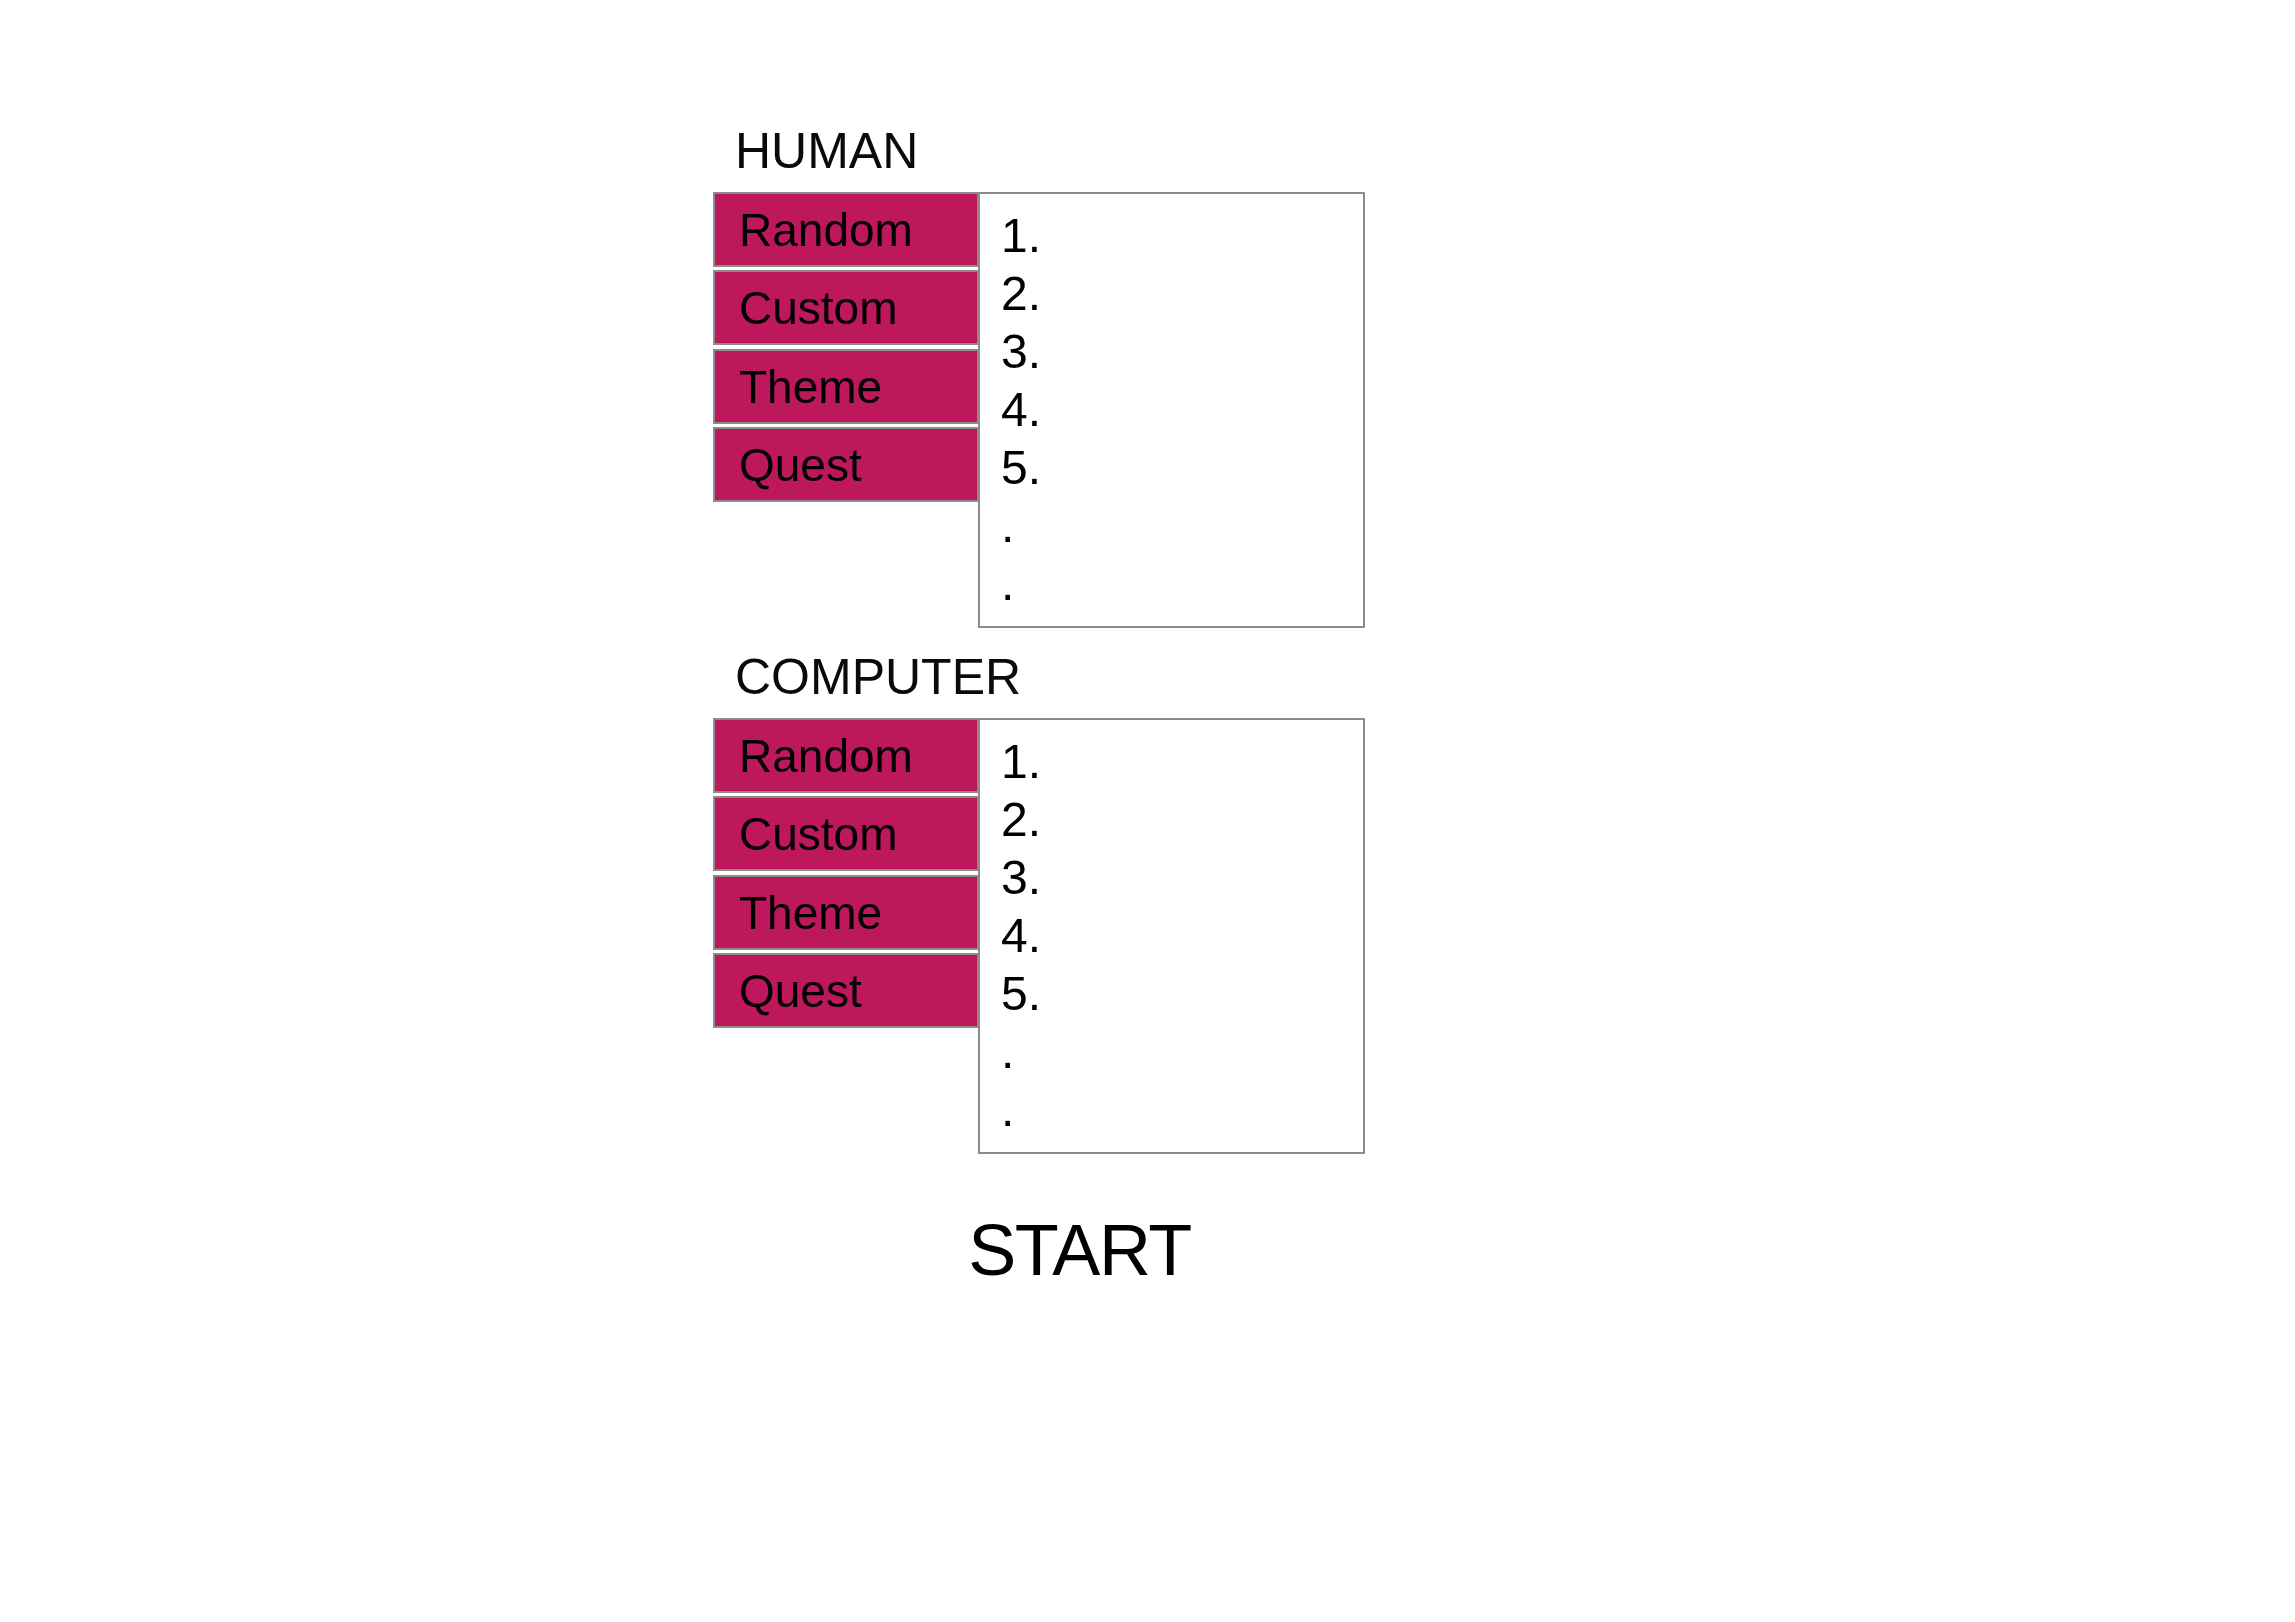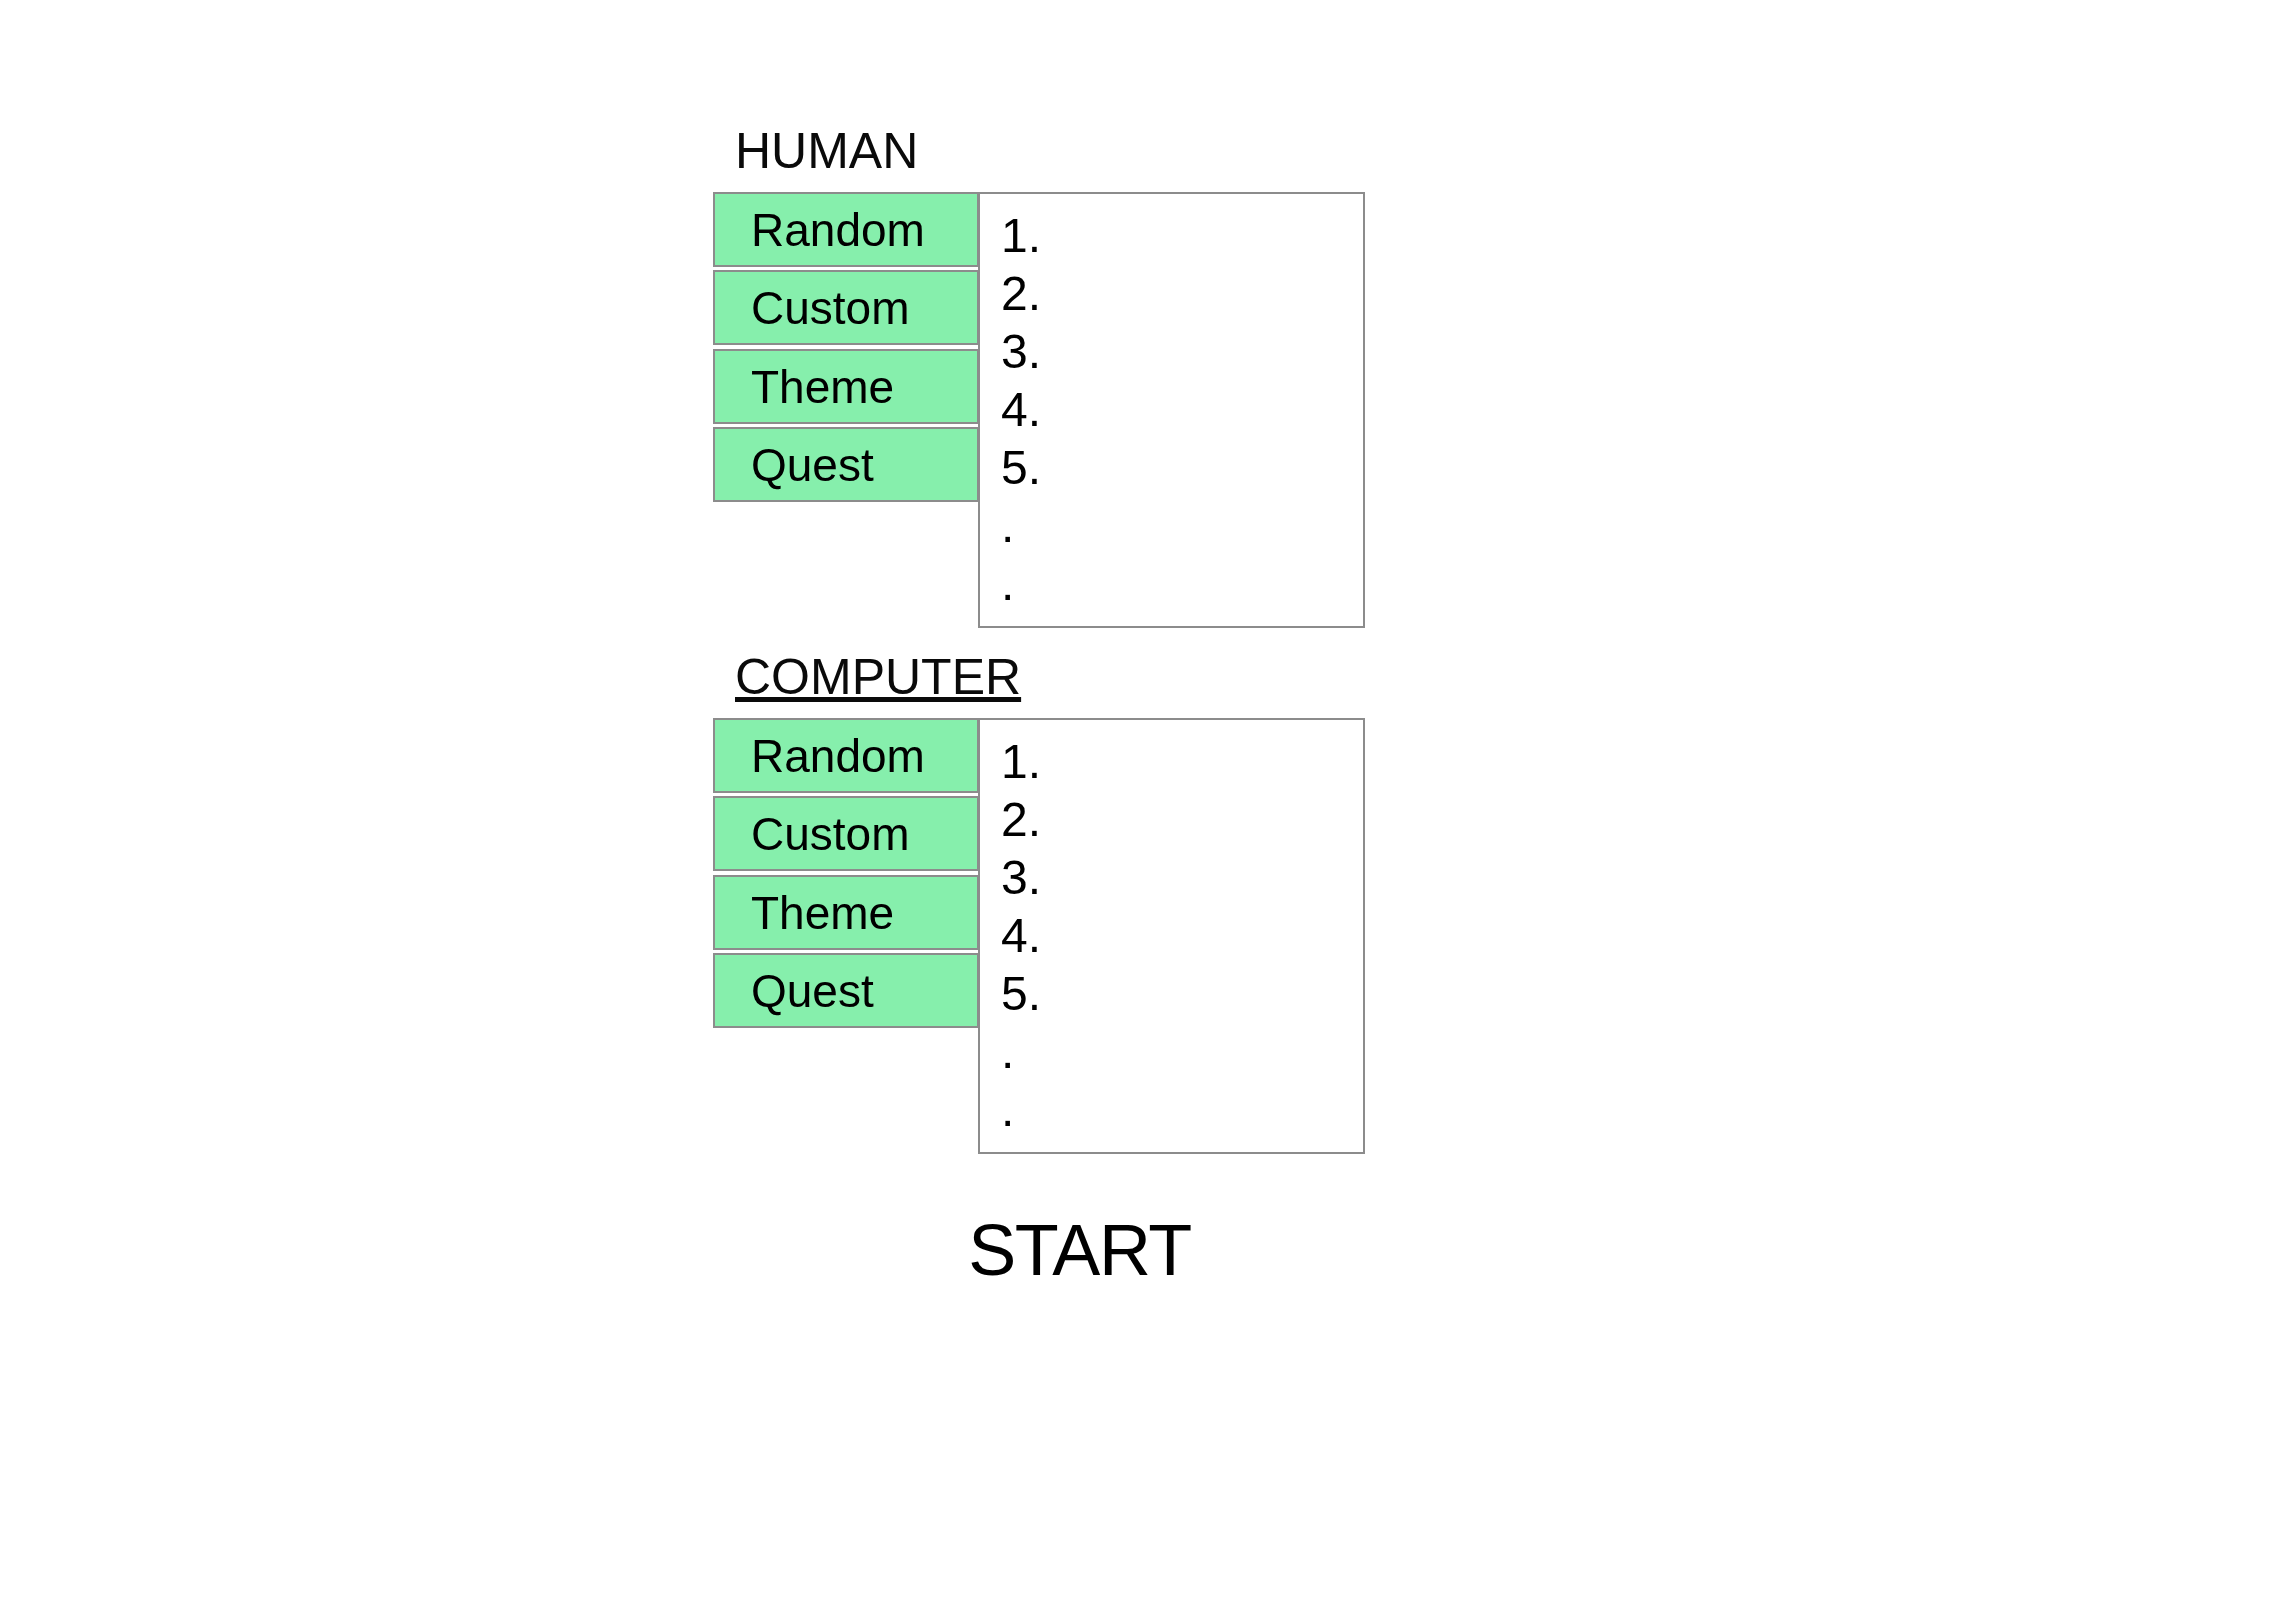--- a/index.html
+++ b/index.html
@@ -20,27 +20,27 @@
     font-size: 50px;
     line-height: 50px;
     letter-spacing: 0px;
     color: #0a0a0a;
     white-space: nowrap;
   }
   .menu-btn {
     position: absolute;
     left: 713px;
     width: 266px; height: 75px;
-    background: #86efac;
+    background: #be185d;
     border: 2.6px solid #8c8c8c;
     font-family: "Liberation Sans", sans-serif;
     font-size: 46px;
     color: #000000;
     text-align: right;
-    padding-left: 36px;
+    padding-left: 24px;
     display: flex;
     align-items: center;
     cursor: pointer;
   }
   .list-box {
     position: absolute;
     left: 978px;
     width: 387px; height: 436px;
     background: #ffffff;
     border: 2.6px solid #8c8c8c;
@@ -65,21 +65,21 @@
     white-space: nowrap;
   }
   
   .sec-human .panel-label   { top: 126px; }
   .sec-human .btn-0 { top: 192px; }
   .sec-human .btn-1 { top: 270px; }
   .sec-human .btn-2 { top: 349px; }
   .sec-human .btn-3 { top: 427px; }
   .sec-human .list-box { top: 192px; }
 
-  .sec-computer .panel-label { top: 652px; text-decoration: underline; }
+  .sec-computer .panel-label { top: 652px; }
   .sec-computer .btn-0 { top: 718px; }
   .sec-computer .btn-1 { top: 796px; }
   .sec-computer .btn-2 { top: 875px; }
   .sec-computer .btn-3 { top: 953px; }
   .sec-computer .list-box { top: 718px; }
 </style>
 </head>
 <body>
 
 <div class="canvas">

